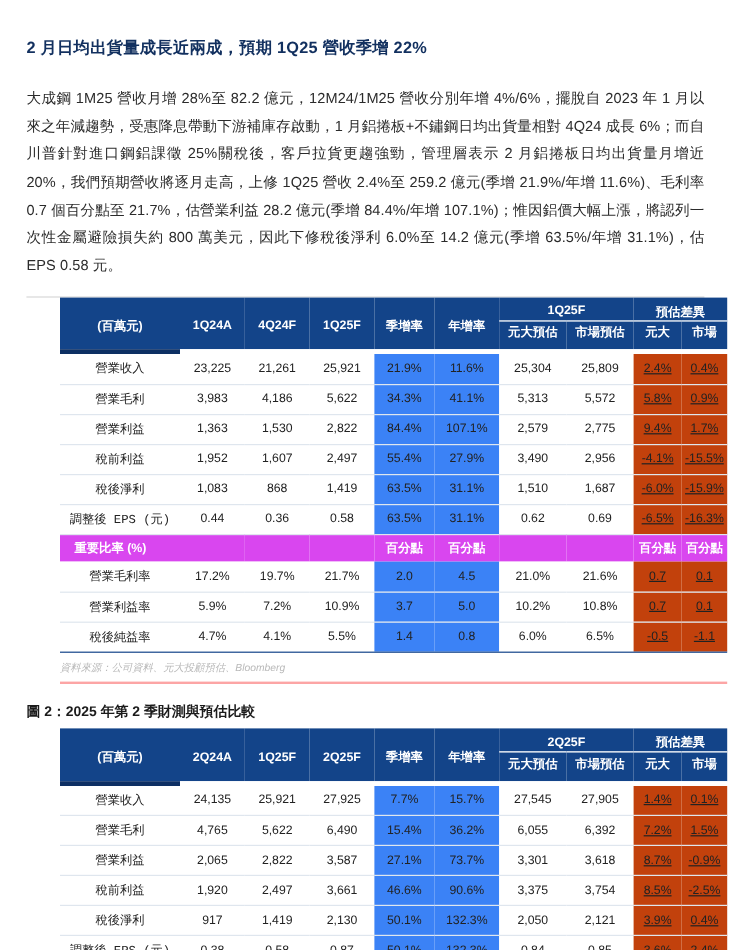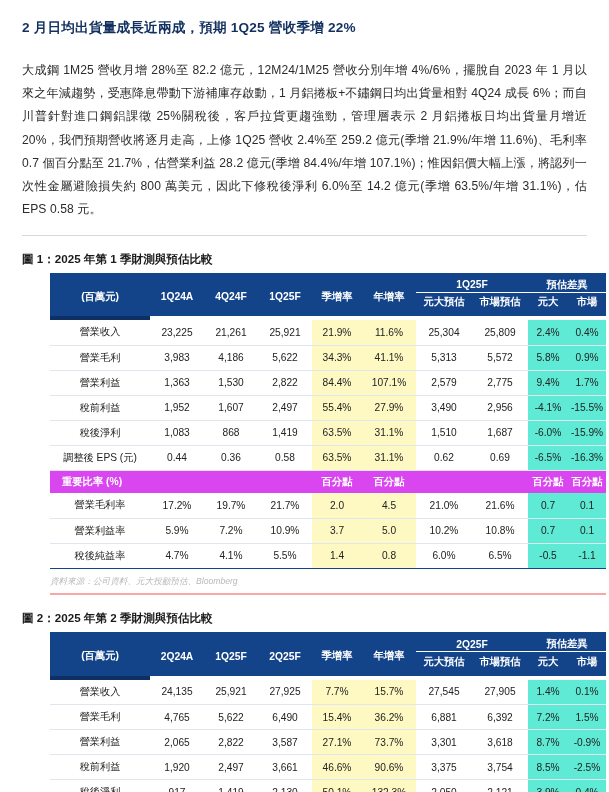--- a/index.html
+++ b/index.html
@@ -6,21 +6,21 @@
   html, body {
     margin: 0; padding: 0;
     width: 609px; height: 792px;
     background: #ffffff;
     font-family: "Liberation Sans", "DejaVu Sans", sans-serif;
     -webkit-font-smoothing: antialiased;
   }
   .page {
     width: 609px; height: 792px;
     position: relative;
-    padding: 4px 22px;
+    padding: 16px 22px;
     overflow: hidden;
   }
   .headline {
     color: #12305f;
     font-size: 13.6px;
     font-weight: bold;
     letter-spacing: .2px;
     padding-top: 14px;
     line-height: 1.4;
   }
@@ -78,23 +78,24 @@
   
   tbody td {
     border-bottom: 1px solid #dfe6ee;
     background: #ffffff;
   }
   tbody tr:first-child td { border-top: none; }
   td.rowlabel {
     text-align: center;
     color: #1b1b1b;
     font-size: 10.4px;
-  }
-  td.tint-a { background: #fef9c3; }
-  td.tint-b { background: #5eead4; }
+    font-family: Liberation Mono, monospace;
+  }
+  td.tint-a { background: #3b82f6; }
+  td.tint-b { background: #c2410c; text-decoration: underline; }
   tr.section-band td {
     background: #d946ef;
     color: #ffffff;
     font-weight: bold;
     font-size: 10.3px;
     border-bottom: none;
     height: 23px;
   }
   tr.section-band td.band-label { text-align: left; padding-left: 12px; }
   tr.last-row td { border-bottom: none; }
@@ -122,21 +123,20 @@
 </head>
 <body>
 
 <div class="page">
 
   <div class="headline">2 月日均出貨量成長近兩成，預期 1Q25 營收季增 22%</div>
 
   <div class="body-para">大成鋼 1M25 營收月增 28%至 82.2 億元，12M24/1M25 營收分別年增 4%/6%，擺脫自 2023 年 1 月以來之年減趨勢，受惠降息帶動下游補庫存啟動，1 月鋁捲板+不鏽鋼日均出貨量相對 4Q24 成長 6%；而自川普針對進口鋼鋁課徵 25%關稅後，客戶拉貨更趨強勁，管理層表示 2 月鋁捲板日均出貨量月增近 20%，我們預期營收將逐月走高，上修 1Q25 營收 2.4%至 259.2 億元(季增 21.9%/年增 11.6%)、毛利率 0.7 個百分點至 21.7%，估營業利益 28.2 億元(季增 84.4%/年增 107.1%)；惟因鋁價大幅上漲，將認列一次性金屬避險損失約 800 萬美元，因此下修稅後淨利 6.0%至 14.2 億元(季增 63.5%/年增 31.1%)，估 EPS 0.58 元。</div>
 
   <div class="thin-sep"></div>
-  <div class="fig-caption">圖 1：2025 年第 1 季財測與預估比較</div>
 
   <div class="tbl-wrap">
   <table class="fin">
     <colgroup>
       <col style="width:100px">
           <col style="width:54px">
           <col style="width:54px">
           <col style="width:54px">
       <col style="width:50px">
           <col style="width:54px">
@@ -348,21 +348,21 @@
         <td class="tint-b">1.4%</td>
         <td class="tint-b">0.1%</td>
       </tr>
       <tr>
         <td class="rowlabel">營業毛利</td>
         <td>4,765</td>
         <td>5,622</td>
         <td>6,490</td>
         <td class="tint-a">15.4%</td>
         <td class="tint-a">36.2%</td>
-        <td>6,881</td>
+        <td>6,055</td>
         <td>6,392</td>
         <td class="tint-b">7.2%</td>
         <td class="tint-b">1.5%</td>
       </tr>
       <tr>
         <td class="rowlabel">營業利益</td>
         <td>2,065</td>
         <td>2,822</td>
         <td>3,587</td>
         <td class="tint-a">27.1%</td>

